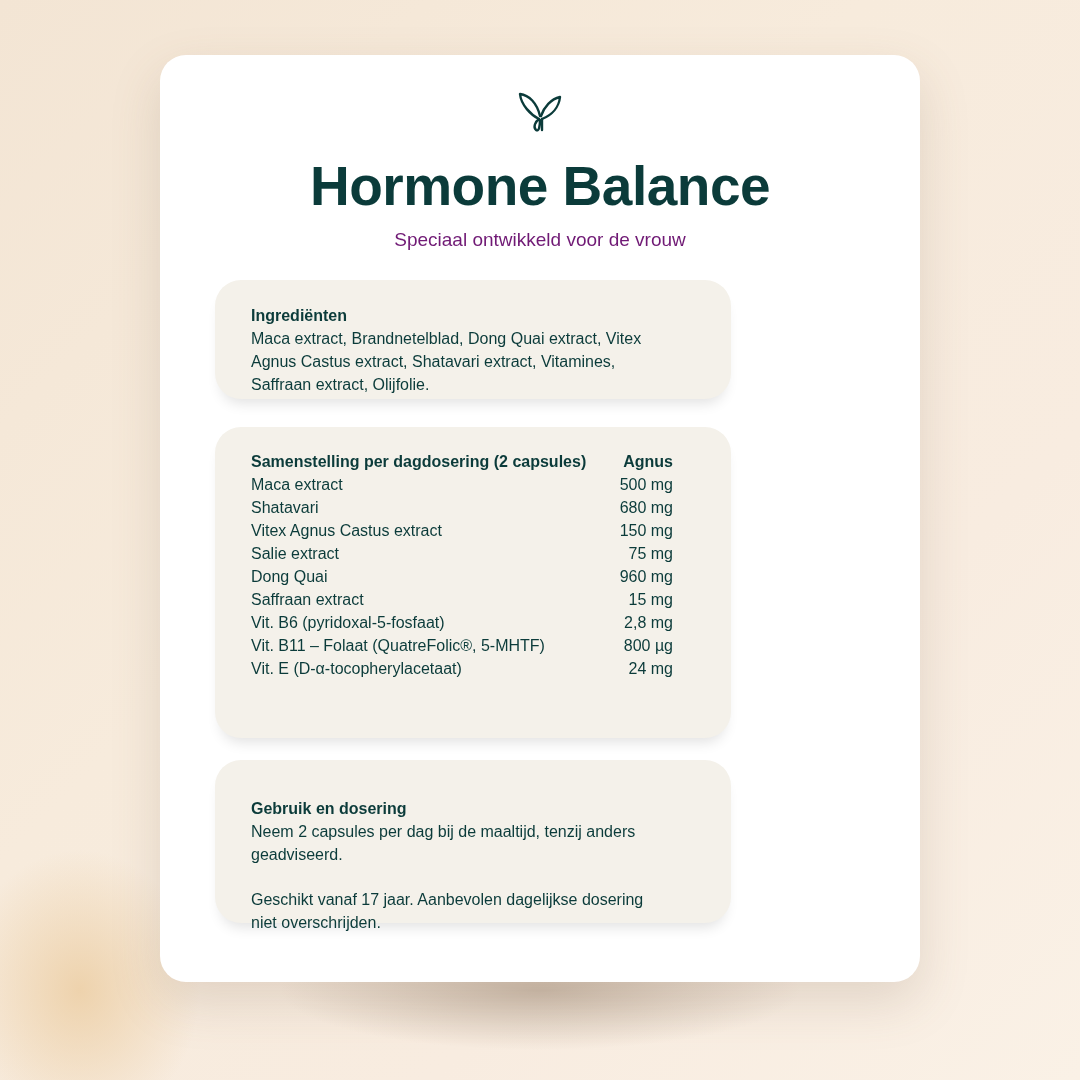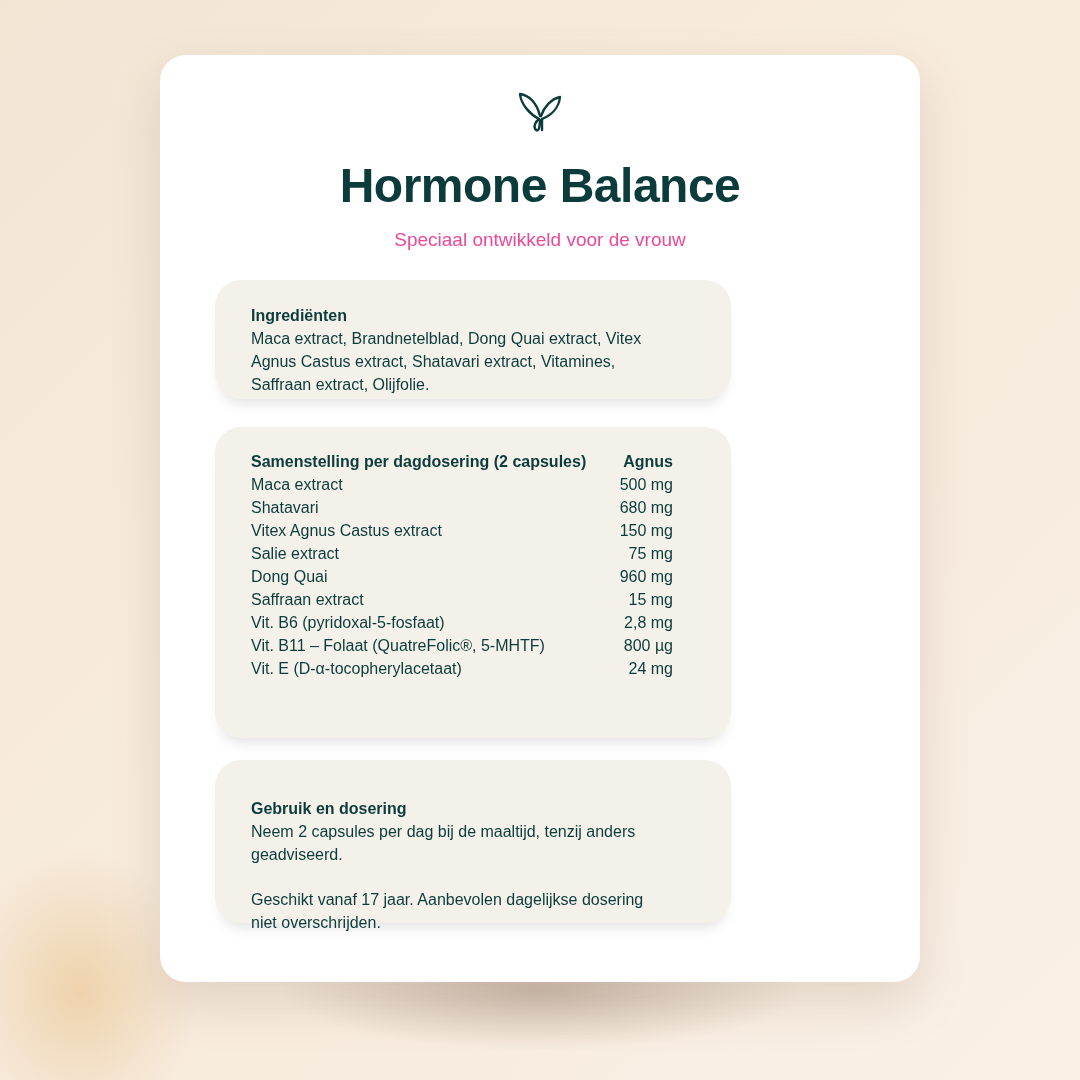--- a/index.html
+++ b/index.html
@@ -34,34 +34,34 @@
       top: 34px;
       width: 46px;
       height: 44px;
     }
     .title {
       position: absolute;
       left: 0;
       right: 0;
       top: 98px;
       text-align: center;
-      font-size: 48px;
+      font-size: 55px;
       font-weight: 700;
       letter-spacing: -0.5px;
       color: #0b3b3a;
       line-height: 66px;
     }
     .subtitle {
       position: absolute;
       left: 0;
       right: 0;
       top: 173px;
       text-align: center;
       font-size: 19px;
-      color: #ec4899;
+      color: #701a75;
       line-height: 24px;
     }
     .panel {
       position: absolute;
       left: 55px;
       width: 516px;
       background: #f4f1ea;
       border-radius: 26px;
       box-shadow: 0 10px 14px -6px rgba(0,0,0,0.12);
       box-sizing: border-box;

